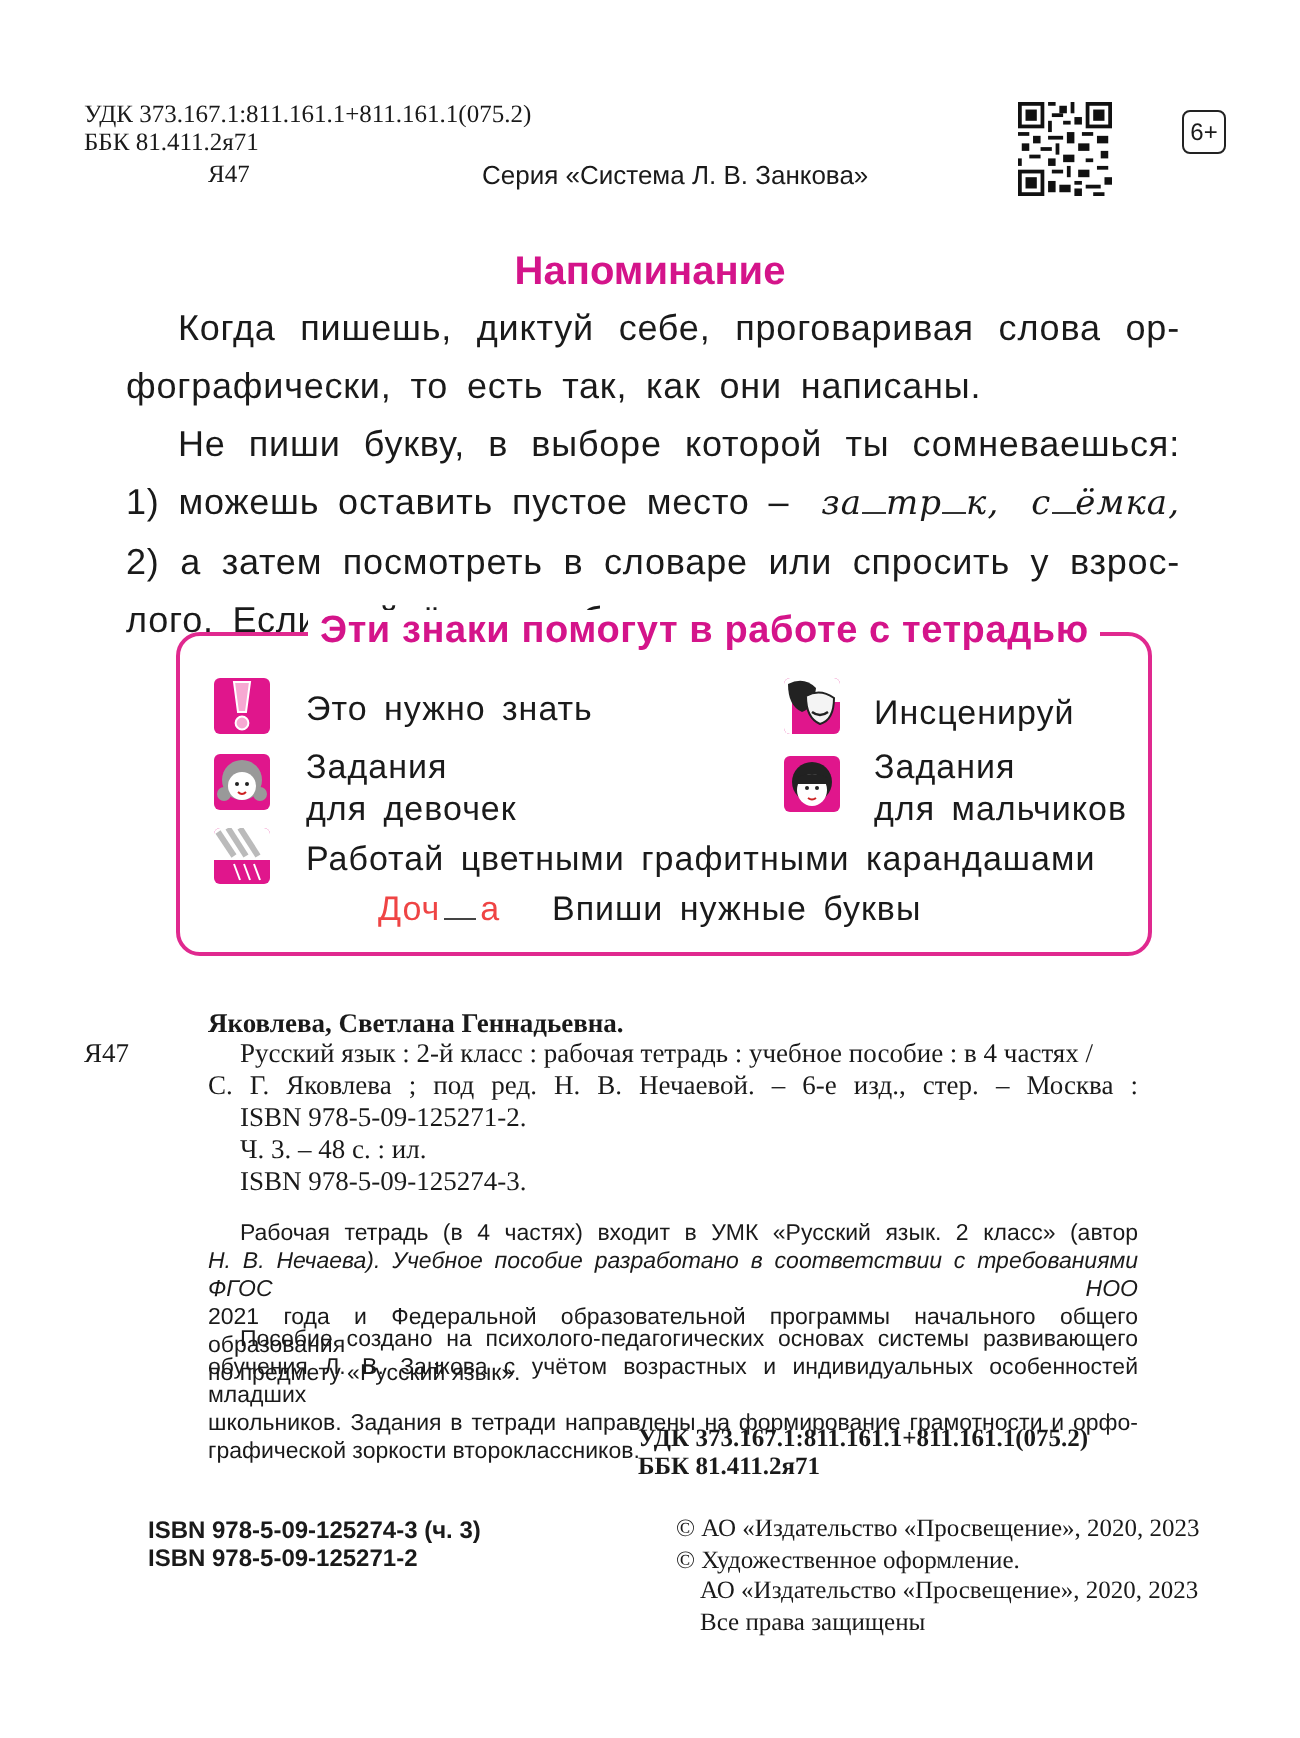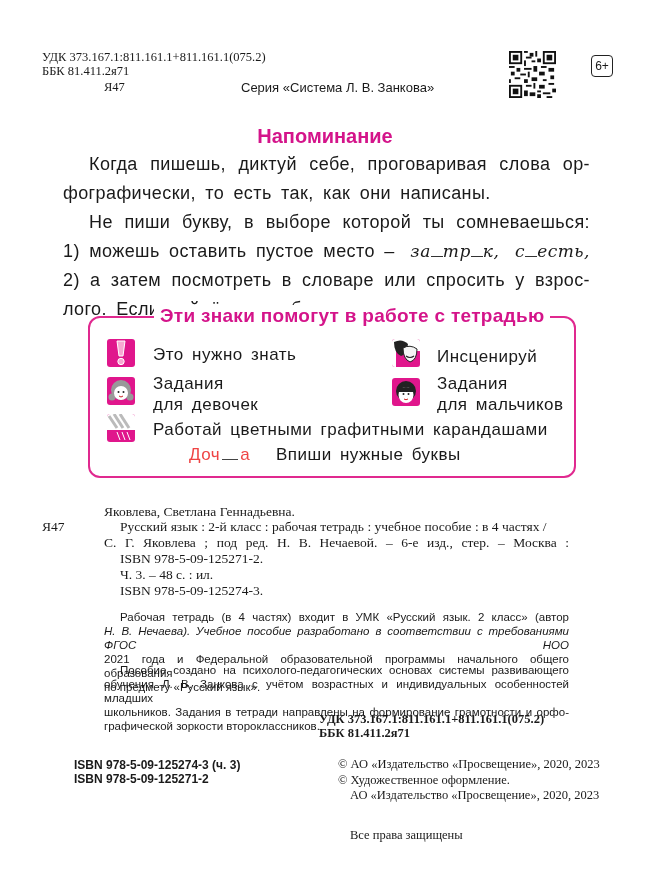--- a/index.html
+++ b/index.html
@@ -97,21 +97,21 @@
 <div class="abs sans para" style="left:63px;width:527px;top:150px;">
   <div style="text-align:justify;text-align-last:justify;"><span class="ind"></span><span>Когда пишешь, диктуй себе, проговаривая слова ор-</span></div>
   <div style="text-align:left;">фографически, то есть так, как они написаны.</div>
 </div>
 
 <div class="abs sans para" style="left:63px;width:527px;top:208px;">
   <div style="text-align:justify;text-align-last:justify;"><span class="ind"></span><span>Не пиши букву, в выборе которой ты сомневаешься:</span></div>
   <div style="display:flex;justify-content:space-between;align-items:baseline;">
     <span>1) можешь оставить пустое место –</span>
     <span class="hand"><span>за</span><u></u><span>тр</span><u></u><span>к</span><span>,</span></span>
-    <span class="hand"><span>с</span><u></u><span>есть</span><span>,</span></span>
+    <span class="hand"><span>с</span><u></u><span>ёмка</span><span>,</span></span>
   </div>
   <div style="text-align:justify;text-align-last:justify;">2) а затем посмотреть в словаре или спросить у взрос-</div>
   <div style="text-align:left;">лого. Если найдёшь ошибки, аккуратно исправь их.</div>
 </div>
 
 <div class="abs box" style="left:88px;top:316px;width:484px;height:158px;"></div>
 <div class="abs sans box-title" style="left:114px;top:305px;">Эти знаки помогут в работе с тетрадью</div>
 
 <div class="abs ico" style="left:107px;top:339px;">
   <svg width="28" height="28" viewBox="0 0 28 28">
@@ -178,21 +178,21 @@
       </g>
     </svg>
 </div>
 <div class="abs sans lg-text" style="left:153px;top:419px;">Работай цветными графитными карандашами</div>
 
 <div class="abs sans lg-text" style="left:189px;top:444px;color:#ef4444;">
   <span>Доч</span><span style="display:inline-block;width:16px;border-bottom:1px solid #444;margin:0 2px;"></span><span>а</span>
 </div>
 <div class="abs sans lg-text" style="left:276px;top:444px;">Впиши нужные буквы</div>
 
-<div class="abs serif bib" style="left:104px;top:504px;font-weight:normal;">Яковлева, Светлана Геннадьевна.</div>
+<div class="abs serif bib" style="left:104px;top:504px;font-weight:bold;">Яковлева, Светлана Геннадьевна.</div>
 <div class="abs serif bib" style="left:42px;top:519px;">Я47</div>
 <div class="abs serif bib" style="left:104px;top:519px;width:490px;">
   <div style="padding-left:16px;">Русский язык : 2-й класс : рабочая тетрадь : учебное пособие : в 4 частях /</div>
   <div style="text-align:justify;text-align-last:justify;width:465px;">С. Г. Яковлева ; под ред. Н. В. Нечаевой. – 6-е изд., стер. – Москва :</div>
   <div style="padding-left:16px;">ISBN 978-5-09-125271-2.</div>
   <div style="padding-left:16px;">Ч. 3. – 48 с. : ил.</div>
   <div style="padding-left:16px;">ISBN 978-5-09-125274-3.</div>
 </div>
 
 <div class="abs sans small-sans" style="left:104px;top:610px;width:465px;">
@@ -211,14 +211,14 @@
 <div class="abs serif" style="left:319px;top:712px;font-size:12.5px;font-weight:bold;line-height:14px;">УДК 373.167.1:811.161.1+811.161.1(075.2)</div>
 <div class="abs serif" style="left:319px;top:726px;font-size:12.5px;font-weight:bold;line-height:14px;">ББК 81.411.2я71</div>
 
 <div class="abs sans isbn" style="left:74px;top:758px;">ISBN 978-5-09-125274-3 (ч. 3)</div>
 <div class="abs sans isbn" style="left:74px;top:772px;">ISBN 978-5-09-125271-2</div>
 
 <div class="abs serif" style="left:338px;top:757px;font-size:12.5px;line-height:15.5px;">
   <div>© АО «Издательство «Просвещение», 2020, 2023</div>
   <div>© Художественное оформление.</div>
   <div style="padding-left:12px;">АО «Издательство «Просвещение», 2020, 2023</div>
-  <div style="padding-left:12px;margin-top:24px;">Все права защищены</div>
+  <div style="padding-left:12px;">Все права защищены</div>
 </div>
 
 </body></html>

